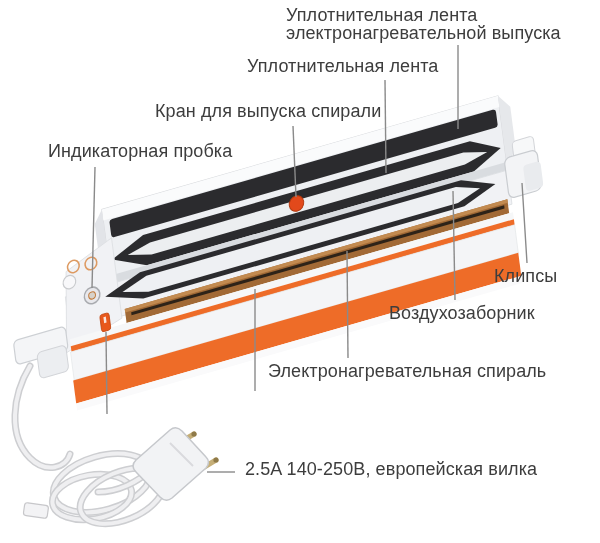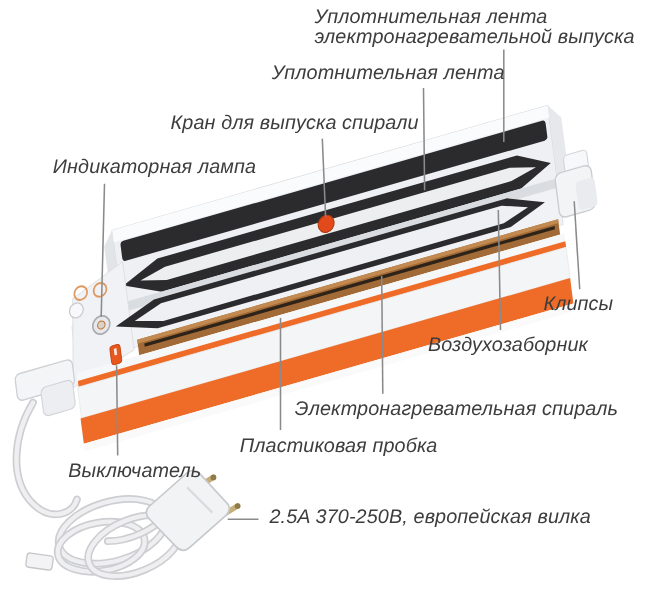--- a/index.html
+++ b/index.html
@@ -2,21 +2,21 @@
 <html><head>
 <meta charset="utf-8">
 <style>
   html,body{margin:0;padding:0;}
   body{width:600px;height:543px;overflow:hidden;background:#fff;
        font-family:"Liberation Sans",sans-serif;}
   .stage{position:relative;width:600px;height:543px;background:#fff;}
   .art,.leaders{position:absolute;left:0;top:0;}
   .labels{position:absolute;left:0;top:0;width:600px;height:543px;}
   .lbl{position:absolute;font-size:18px;line-height:18px;white-space:nowrap;
-       letter-spacing:.1px;font-style:italic;}
+       letter-spacing:.1px;}
   #lbl-seal-coil   {left:286px;top:6px;}
   #lbl-seal        {left:247px;top:57px;}
   #lbl-valve       {left:155px;top:102px;}
   #lbl-lamp        {left:48px; top:142px;}
   #lbl-clips       {left:494px;top:267px;}
   #lbl-intake      {left:389px;top:304px;}
   #lbl-coil        {left:268px;top:362px;}
   #lbl-plug-plastic{left:218px;top:396px;}
   #lbl-switch      {left:62px; top:419px;}
   #lbl-spec        {left:245px;top:460px;}
@@ -119,21 +119,19 @@
     </g>
   </svg>
 
   <div class="labels" style="color: rgb(61, 61, 61);">
     <div class="lbl" id="lbl-seal-coil">
       <span>Уплотнительная лента</span><br>
       <span>электронагревательной выпуска</span>
     </div>
     <div class="lbl" id="lbl-seal">Уплотнительная лента</div>
     <div class="lbl" id="lbl-valve">Кран для выпуска спирали</div>
-    <div class="lbl" id="lbl-lamp">Индикаторная лампа</div>
+    <div class="lbl" id="lbl-lamp">Индикаторная пробка</div>
     <div class="lbl" id="lbl-clips">Клипсы</div>
     <div class="lbl" id="lbl-intake">Воздухозаборник</div>
     <div class="lbl" id="lbl-coil">Электронагревательная спираль</div>
-    <div class="lbl" id="lbl-plug-plastic">Пластиковая пробка</div>
-    <div class="lbl" id="lbl-switch">Выключатель</div>
-    <div class="lbl" id="lbl-spec">2.5A 370-250В, европейская вилка</div>
+    <div class="lbl" id="lbl-spec">2.5A 140-250В, европейская вилка</div>
   </div>
 </div>
 
 </body></html>

